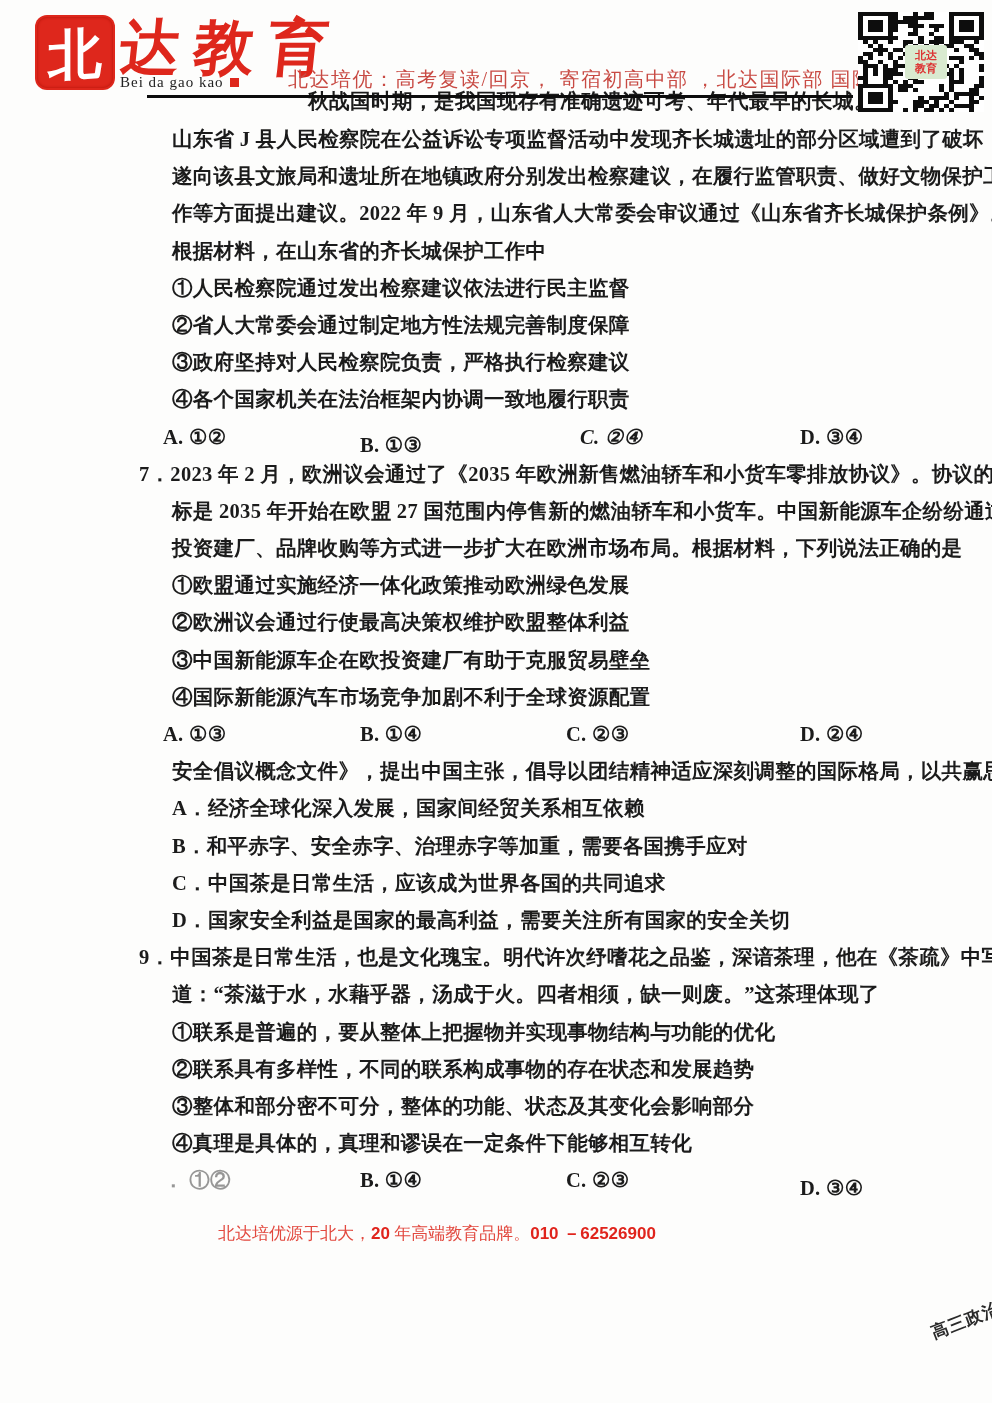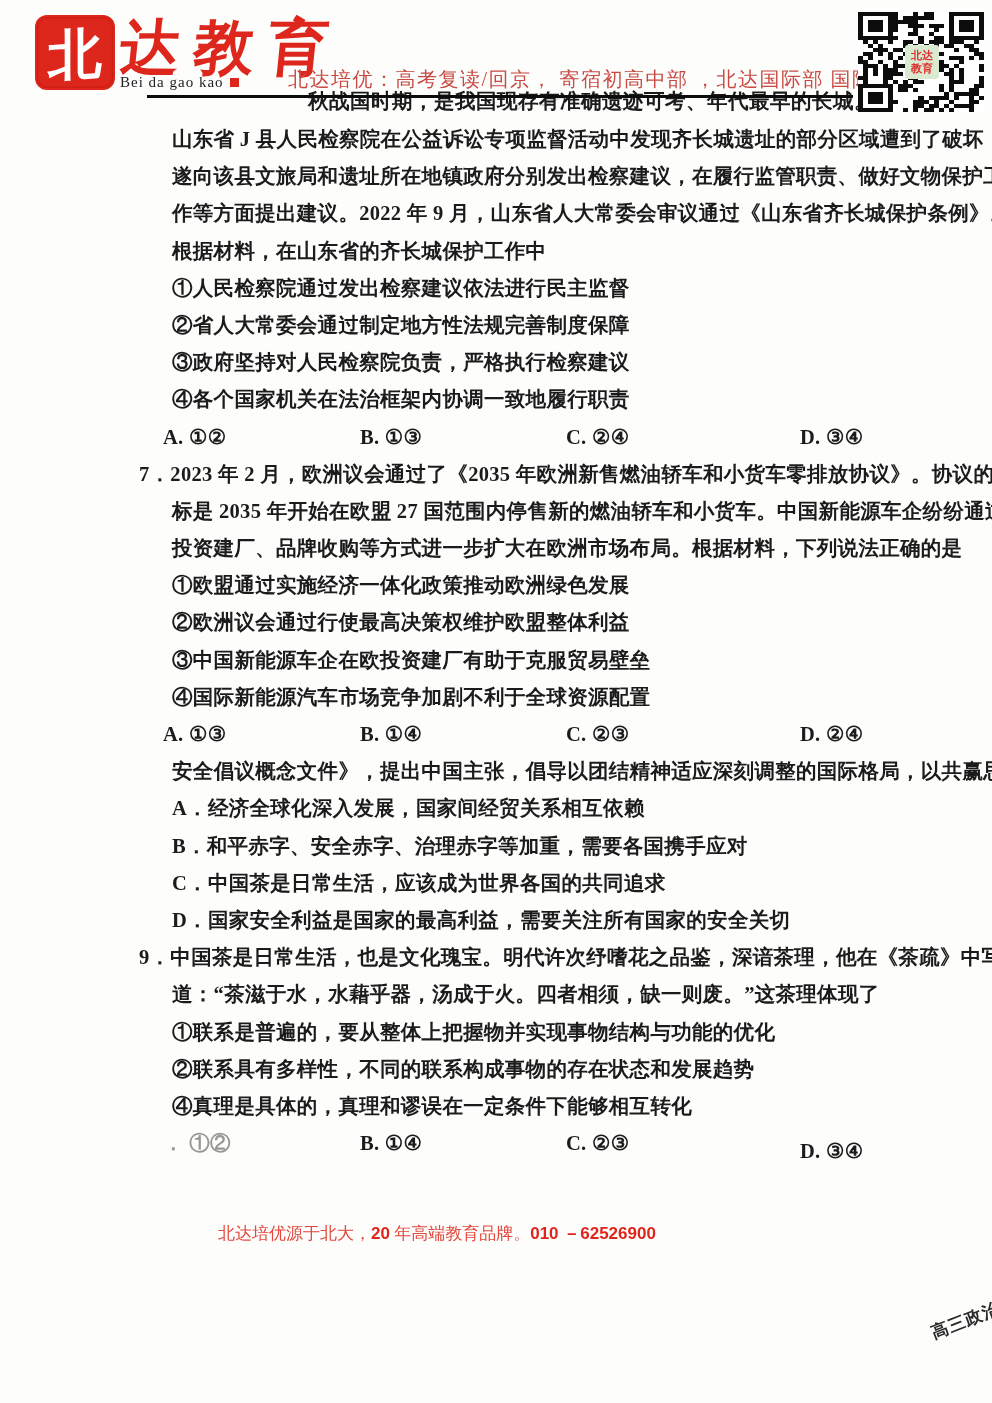--- a/index.html
+++ b/index.html
@@ -17,21 +17,21 @@
   #subtitle .sq{display:inline-block;width:9px;height:9px;background:#de271c;margin-left:6px;}
   #tagline{position:absolute;left:288px;top:66px;font-size:20px;color:#c84a43;letter-spacing:1.5px;
         white-space:nowrap;}
   #rule{position:absolute;left:147px;top:95px;width:706px;height:3px;background:#0c0c0c;z-index:4;}
   #overlapline{position:absolute;left:308px;top:87px;font-size:20.5px;font-weight:600;
         letter-spacing:0.5px;white-space:nowrap;z-index:3;}
   #scribble{position:absolute;left:515px;top:96px;z-index:2;opacity:.55;}
   
   #qr{position:absolute;left:858px;top:12px;width:126px;height:100px;background:#fff;z-index:5;}
   #qr svg{display:block;width:100%;height:100%;}
-  #qrlabel{position:absolute;left:47px;top:33px;width:34px;height:34px;background:#d9ead0;
+  #qrlabel{position:absolute;left:47px;top:33px;width:42px;height:34px;background:#d9ead0;
         border-radius:3px;color:#d33;font-size:11px;line-height:13px;text-align:center;
         padding-top:4px;box-sizing:border-box;font-weight:bold;}
   
   #lines{position:absolute;left:172px;top:121px;width:800px;}
   .line{height:37.2px;line-height:37.2px;font-size:20.5px;font-weight:600;white-space:nowrap;
         letter-spacing:0.3px;}
   .line.q{text-indent:-33px;}
   .line.opts{position:relative;}
   .opt{position:absolute;top:0;}
   .opt.faint{opacity:.45;text-align:right;}
@@ -375,22 +375,22 @@
       <div class="line body">山东省 J 县人民检察院在公益诉讼专项监督活动中发现齐长城遗址的部分区域遭到了破坏，</div>
       <div class="line body">遂向该县文旅局和遗址所在地镇政府分别发出检察建议，在履行监管职责、做好文物保护工</div>
       <div class="line body">作等方面提出建议。2022 年 9 月，山东省人大常委会审议通过《山东省齐长城保护条例》。</div>
       <div class="line body">根据材料，在山东省的齐长城保护工作中</div>
       <div class="line body">①人民检察院通过发出检察建议依法进行民主监督</div>
       <div class="line body">②省人大常委会通过制定地方性法规完善制度保障</div>
       <div class="line body">③政府坚持对人民检察院负责，严格执行检察建议</div>
       <div class="line body">④各个国家机关在法治框架内协调一致地履行职责</div>
       <div class="line opts">
         <span class="opt" style="left: -9px;">A. ①②</span>
-        <span class="opt" style="left: 188px;">B. ①③</span>
-        <span class="opt" style="left: 394px;">C. ②④</span>
+        <span class="opt" style="left: 188px; margin-top: 8px;">B. ①③</span>
+        <span class="opt" style="left: 408px; font-style: italic;">C. ②④</span>
         <span class="opt" style="left: 628px;">D. ③④</span>
       </div>
       <div class="line q">7．2023 年 2 月，欧洲议会通过了《2035 年欧洲新售燃油轿车和小货车零排放协议》。协议的目</div>
       <div class="line body">标是 2035 年开始在欧盟 27 国范围内停售新的燃油轿车和小货车。中国新能源车企纷纷通过</div>
       <div class="line body">投资建厂、品牌收购等方式进一步扩大在欧洲市场布局。根据材料，下列说法正确的是</div>
       <div class="line body">①欧盟通过实施经济一体化政策推动欧洲绿色发展</div>
       <div class="line body">②欧洲议会通过行使最高决策权维护欧盟整体利益</div>
       <div class="line body">③中国新能源车企在欧投资建厂有助于克服贸易壁垒</div>
       <div class="line body">④国际新能源汽车市场竞争加剧不利于全球资源配置</div>
       <div class="line opts">
@@ -401,20 +401,21 @@
       </div>
       <div class="line body">安全倡议概念文件》，提出中国主张，倡导以团结精神适应深刻调整的国际格局，以共赢思维</div>
       <div class="line body">A．经济全球化深入发展，国家间经贸关系相互依赖</div>
       <div class="line body">B．和平赤字、安全赤字、治理赤字等加重，需要各国携手应对</div>
       <div class="line body">C．中国茶是日常生活，应该成为世界各国的共同追求</div>
       <div class="line body">D．国家安全利益是国家的最高利益，需要关注所有国家的安全关切</div>
       <div class="line q">9．中国茶是日常生活，也是文化瑰宝。明代许次纾嗜花之品鉴，深谙茶理，他在《茶疏》中写</div>
       <div class="line body">道：“茶滋于水，水藉乎器，汤成于火。四者相须，缺一则废。”这茶理体现了</div>
       <div class="line body">①联系是普遍的，要从整体上把握物并实现事物结构与功能的优化</div>
       <div class="line body">②联系具有多样性，不同的联系构成事物的存在状态和发展趋势</div>
+      <div class="line body">③整体和部分密不可分，整体的功能、状态及其变化会影响部分</div>
       <div class="line body">④真理是具体的，真理和谬误在一定条件下能够相互转化</div>
       <div class="line opts">
         <span class="opt faint" style="left: -9px;">． ①②</span>
         <span class="opt" style="left: 188px;">B. ①④</span>
         <span class="opt" style="left: 394px;">C. ②③</span>
         <span class="opt" style="left: 628px; top: 8px;">D. ③④</span>
       </div>
     </div>
 
   <div id="footer"><span class="r1">北达培优源于北大，</span><span class="rb">20</span><span class="r1"> 年高端教育品牌。</span><span class="rb">010 －62526900</span></div>

